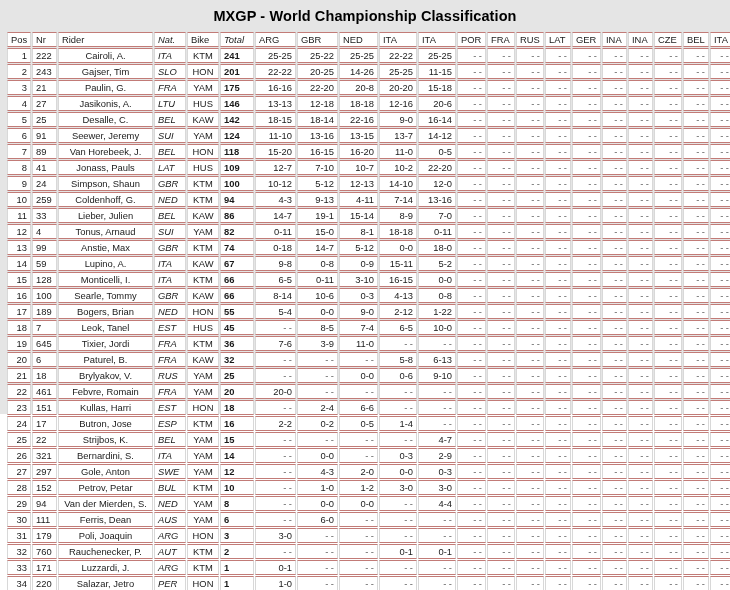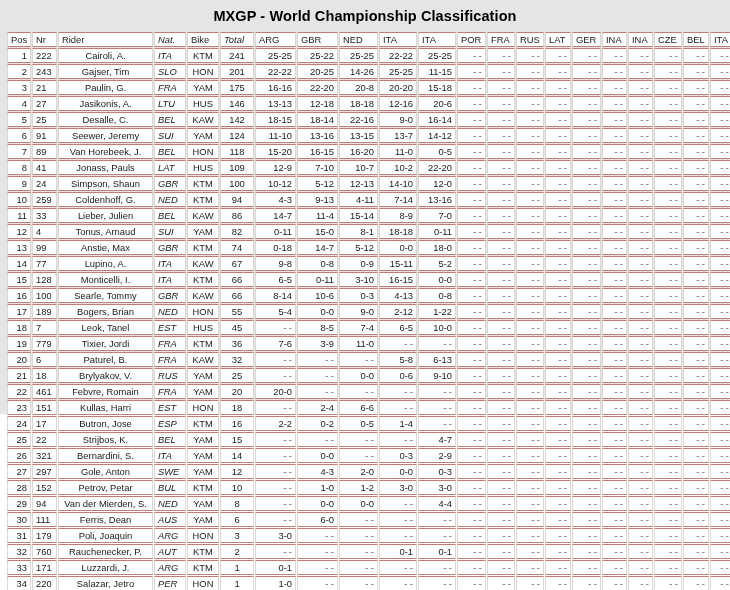--- a/index.html
+++ b/index.html
@@ -56,21 +56,21 @@
   table.standings th {
     font-weight: normal;
     text-align: left;
   }
   
   .c-pos   { text-align: right; margin-top: 33px; }
   .c-nr    { text-align: left; }
   .c-rider { text-align: center; }
   .c-nat   { text-align: left; font-style: italic; }
   .c-bike  { text-align: center; }
-  .c-total { text-align: center; font-weight: normal; }
+  .c-total { text-align: left; font-weight: bold; }
   .c-race  { text-align: right; }
   th.c-pos, th.c-nr { text-align: left; }
   th.c-total { font-weight: bold; text-align: left; font-style: italic; }
   th.c-race { text-align: left; }
   .c-empty { color: #5a5a5a; }
 </style>
 </head>
 <body>
 
 <div id="page">
@@ -288,21 +288,21 @@
           <td class="c-race c-empty">- -</td>
           <td class="c-race c-empty">- -</td>
         </tr>
         <tr>
           <td class="c-pos">8</td>
           <td class="c-nr">41</td>
           <td class="c-rider">Jonass, Pauls</td>
           <td class="c-nat">LAT</td>
           <td class="c-bike">HUS</td>
           <td class="c-total">109</td>
-          <td class="c-race">12-9</td>
+          <td class="c-race">12-7</td>
           <td class="c-race">7-10</td>
           <td class="c-race">10-7</td>
           <td class="c-race">10-2</td>
           <td class="c-race">22-20</td>
           <td class="c-race c-empty">- -</td>
           <td class="c-race c-empty">- -</td>
           <td class="c-race c-empty">- -</td>
           <td class="c-race c-empty">- -</td>
           <td class="c-race c-empty">- -</td>
           <td class="c-race c-empty">- -</td>
@@ -358,21 +358,21 @@
           <td class="c-race c-empty">- -</td>
         </tr>
         <tr>
           <td class="c-pos">11</td>
           <td class="c-nr">33</td>
           <td class="c-rider">Lieber, Julien</td>
           <td class="c-nat">BEL</td>
           <td class="c-bike">KAW</td>
           <td class="c-total">86</td>
           <td class="c-race">14-7</td>
-          <td class="c-race">11-4</td>
+          <td class="c-race">19-1</td>
           <td class="c-race">15-14</td>
           <td class="c-race">8-9</td>
           <td class="c-race">7-0</td>
           <td class="c-race c-empty">- -</td>
           <td class="c-race c-empty">- -</td>
           <td class="c-race c-empty">- -</td>
           <td class="c-race c-empty">- -</td>
           <td class="c-race c-empty">- -</td>
           <td class="c-race c-empty">- -</td>
           <td class="c-race c-empty">- -</td>
@@ -421,21 +421,21 @@
           <td class="c-race c-empty">- -</td>
           <td class="c-race c-empty">- -</td>
           <td class="c-race c-empty">- -</td>
           <td class="c-race c-empty">- -</td>
           <td class="c-race c-empty">- -</td>
           <td class="c-race c-empty">- -</td>
           <td class="c-race c-empty">- -</td>
         </tr>
         <tr>
           <td class="c-pos">14</td>
-          <td class="c-nr">77</td>
+          <td class="c-nr">59</td>
           <td class="c-rider">Lupino, A.</td>
           <td class="c-nat">ITA</td>
           <td class="c-bike">KAW</td>
           <td class="c-total">67</td>
           <td class="c-race">9-8</td>
           <td class="c-race">0-8</td>
           <td class="c-race">0-9</td>
           <td class="c-race">15-11</td>
           <td class="c-race">5-2</td>
           <td class="c-race c-empty">- -</td>
@@ -536,21 +536,21 @@
           <td class="c-race c-empty">- -</td>
           <td class="c-race c-empty">- -</td>
           <td class="c-race c-empty">- -</td>
           <td class="c-race c-empty">- -</td>
           <td class="c-race c-empty">- -</td>
           <td class="c-race c-empty">- -</td>
           <td class="c-race c-empty">- -</td>
         </tr>
         <tr>
           <td class="c-pos">19</td>
-          <td class="c-nr">779</td>
+          <td class="c-nr">645</td>
           <td class="c-rider">Tixier, Jordi</td>
           <td class="c-nat">FRA</td>
           <td class="c-bike">KTM</td>
           <td class="c-total">36</td>
           <td class="c-race">7-6</td>
           <td class="c-race">3-9</td>
           <td class="c-race">11-0</td>
           <td class="c-race c-empty">- -</td>
           <td class="c-race c-empty">- -</td>
           <td class="c-race c-empty">- -</td>

